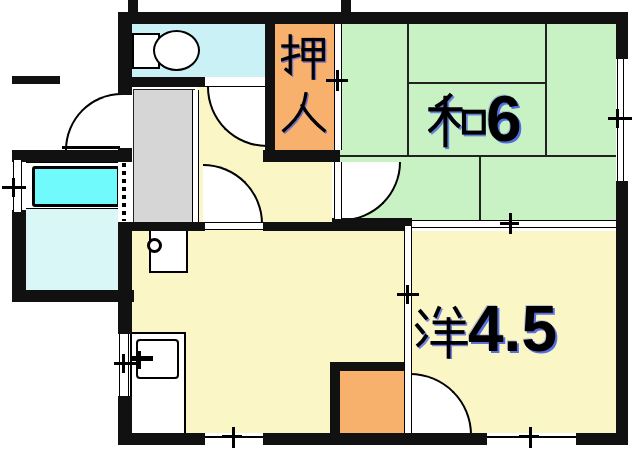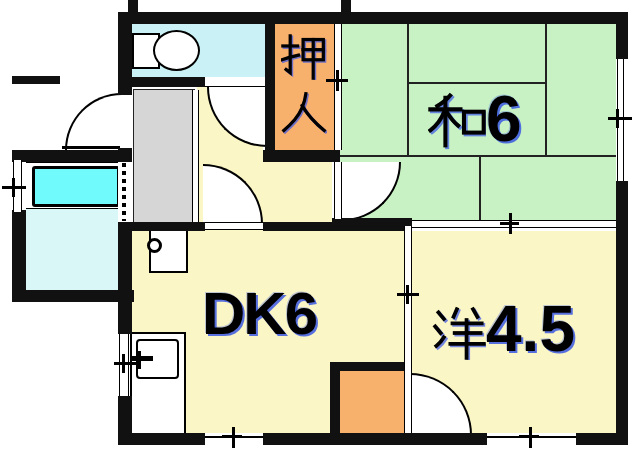--- a/index.html
+++ b/index.html
@@ -155,25 +155,22 @@
   </svg>
 
   <div class="label" style="left:428px;top:88px;height:62px;">
     <svg class="kanji" width="58" height="58" viewBox="0 0 100 100" style="margin-top:4px;">
       <use href="#k-wa" class="shadow" transform="translate(3,3)"></use>
         <use href="#k-wa" class="ink"></use>
     </svg>
     <span style="font-size:64px;line-height:62px;">6</span>
   </div>
 
-  <div class="label" style="left:202px;top:284px;">
-    <span style="font-size:60px;line-height:60px;letter-spacing:-2px;">DK6</span>
-  </div>
 
-  <div class="label" style="left:432px;top:298px;height:62px;align-items:center;">
+  <div class="label" style="left:414px;top:298px;height:62px;">
     <svg class="kanji" width="54" height="54" viewBox="0 0 100 100" style="margin-top:7px;">
       <use href="#k-you" class="shadow" transform="translate(3,3)"></use>
         <use href="#k-you" class="ink"></use>
     </svg>
     <span style="font-size:64px;line-height:62px;">4.5</span>
   </div>
 
   <div class="label" style="left:281px;top:34px;flex-direction:column;gap:10px;">
     <svg class="kanji" width="46" height="46" viewBox="0 0 100 100">
       <use href="#k-oshi" class="shadow" transform="translate(3,3)"></use>

